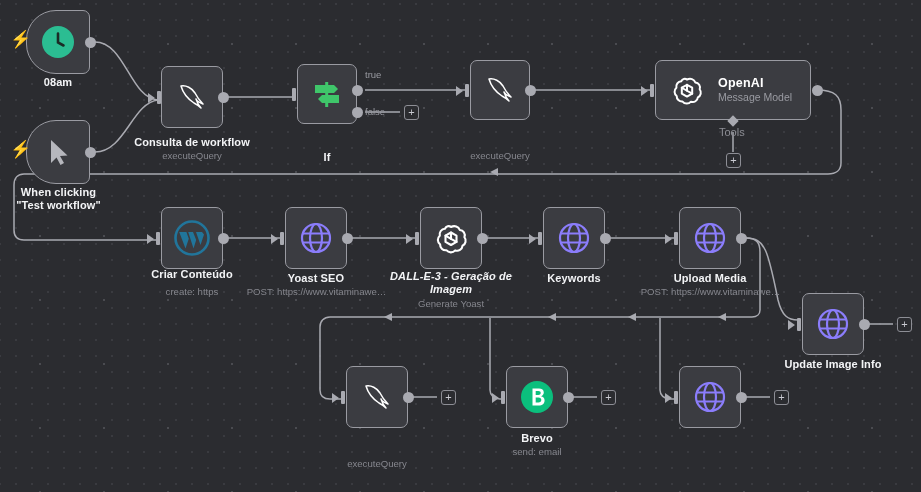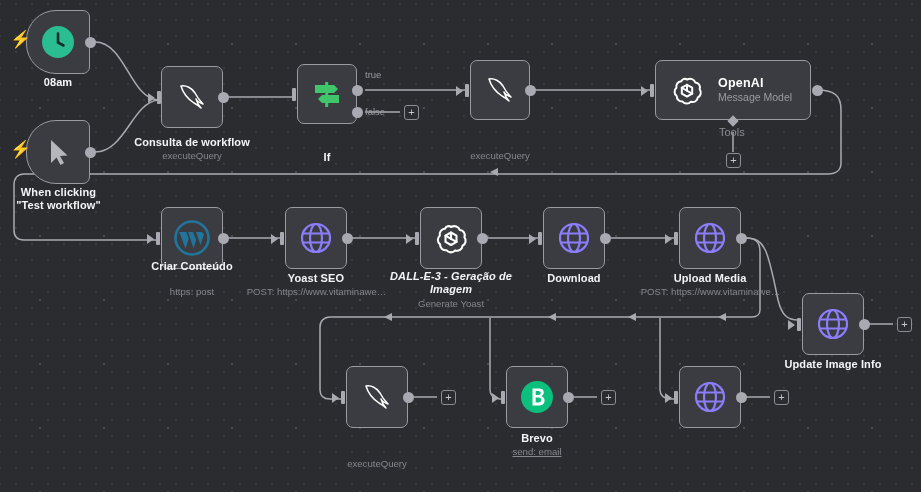--- a/index.html
+++ b/index.html
@@ -239,22 +239,22 @@
 
   <div class="inpin" style="left:156px;top:232px;"></div>
   <div class="arrowhead" style="left:147px;top:234px;"></div>
   <div class="node" style="left:161px;top:207px;width:62px;height:62px;">
     <svg class="icon" width="36" height="36" viewBox="0 0 36 36">
       <circle cx="18" cy="18" r="16.5" fill="none" stroke="#21759b" stroke-width="2.6"></circle>
       <path d="M5.2 12 L11.5 28.5 L14.8 18.8 L12.4 12 z M14.2 12 L19.5 28.5 L22.2 20 L19 12 z M22 12 L26.5 25 L30 14.5 L28 12 z" fill="#21759b"></path>
     </svg>
   </div>
   <div class="dot" style="left:218px;top:233px;"></div>
-  <div class="caption" style="left:137px;top:260px;width:110px;">Criar Conteúdo</div>
-  <div class="subcaption" style="left:137px;top:286px;width:110px;">https: post</div>
+  <div class="caption" style="left:137px;top:268px;width:110px;">Criar Conteúdo</div>
+  <div class="subcaption" style="left:137px;top:286px;width:110px;">create: https</div>
 
   <div class="inpin" style="left:280px;top:232px;"></div>
   <div class="arrowhead" style="left:271px;top:234px;"></div>
   <div class="node" style="left:285px;top:207px;width:62px;height:62px;">
     <svg class="icon" width="34" height="34" viewBox="0 0 34 34">
       <circle cx="17" cy="17" r="14" fill="none" stroke="#8b7dfb" stroke-width="2.2"></circle>
       <ellipse cx="17" cy="17" rx="6" ry="14" fill="none" stroke="#8b7dfb" stroke-width="2.2"></ellipse>
       <path d="M3.4 12.5 L30.6 12.5 M3.4 21.5 L30.6 21.5" stroke="#8b7dfb" stroke-width="2.2"></path>
     </svg>
   </div>
@@ -284,21 +284,21 @@
   <div class="inpin" style="left:538px;top:232px;"></div>
   <div class="arrowhead" style="left:529px;top:234px;"></div>
   <div class="node" style="left:543px;top:207px;width:62px;height:62px;">
     <svg class="icon" width="34" height="34" viewBox="0 0 34 34">
       <circle cx="17" cy="17" r="14" fill="none" stroke="#8b7dfb" stroke-width="2.2"></circle>
       <ellipse cx="17" cy="17" rx="6" ry="14" fill="none" stroke="#8b7dfb" stroke-width="2.2"></ellipse>
       <path d="M3.4 12.5 L30.6 12.5 M3.4 21.5 L30.6 21.5" stroke="#8b7dfb" stroke-width="2.2"></path>
     </svg>
   </div>
   <div class="dot" style="left:600px;top:233px;"></div>
-  <div class="caption" style="left:524px;top:272px;width:100px;">Download</div>
+  <div class="caption" style="left:524px;top:272px;width:100px;">Keywords</div>
 
   <div class="inpin" style="left:674px;top:232px;"></div>
   <div class="arrowhead" style="left:665px;top:234px;"></div>
   <div class="node" style="left:679px;top:207px;width:62px;height:62px;">
     <svg class="icon" width="34" height="34" viewBox="0 0 34 34">
       <circle cx="17" cy="17" r="14" fill="none" stroke="#8b7dfb" stroke-width="2.2"></circle>
       <ellipse cx="17" cy="17" rx="6" ry="14" fill="none" stroke="#8b7dfb" stroke-width="2.2"></ellipse>
       <path d="M3.4 12.5 L30.6 12.5 M3.4 21.5 L30.6 21.5" stroke="#8b7dfb" stroke-width="2.2"></path>
     </svg>
   </div>
@@ -338,21 +338,21 @@
       <path d="M12.5 8.5 L12.5 25.5 L18.6 25.5 C22.4 25.5 24.6 23.3 24.6 20.4
                C24.6 18 23 16.6 21 16.2 C22.6 15.6 23.8 14.2 23.8 12.4
                C23.8 10.1 22 8.5 18.9 8.5 z
                M15.7 11.1 L18.4 11.1 C19.9 11.1 20.7 11.8 20.7 13 C20.7 14.3 19.8 15 18.3 15 L15.7 15 z
                M15.7 17.4 L18.4 17.4 C20.3 17.4 21.3 18.3 21.3 19.8 C21.3 21.5 20.2 22.4 18.4 22.4 L15.7 22.4 z" fill="#ffffff"></path>
     </svg>
   </div>
   <div class="dot" style="left:563px;top:392px;"></div>
   <div class="plusbtn" style="left:601px;top:390px;">+</div>
   <div class="caption" style="left:487px;top:432px;width:100px;">Brevo</div>
-  <div class="subcaption" style="left:487px;top:446px;width:100px;text-decoration:underline;">send: email</div>
+  <div class="subcaption" style="left:487px;top:446px;width:100px;">send: email</div>
 
   <div class="inpin" style="left:674px;top:391px;"></div>
   <div class="arrowhead" style="left:665px;top:393px;"></div>
   <div class="node" style="left:679px;top:366px;width:62px;height:62px;">
     <svg class="icon" width="34" height="34" viewBox="0 0 34 34">
       <circle cx="17" cy="17" r="14" fill="none" stroke="#8b7dfb" stroke-width="2.2"></circle>
       <ellipse cx="17" cy="17" rx="6" ry="14" fill="none" stroke="#8b7dfb" stroke-width="2.2"></ellipse>
       <path d="M3.4 12.5 L30.6 12.5 M3.4 21.5 L30.6 21.5" stroke="#8b7dfb" stroke-width="2.2"></path>
     </svg>
   </div>

